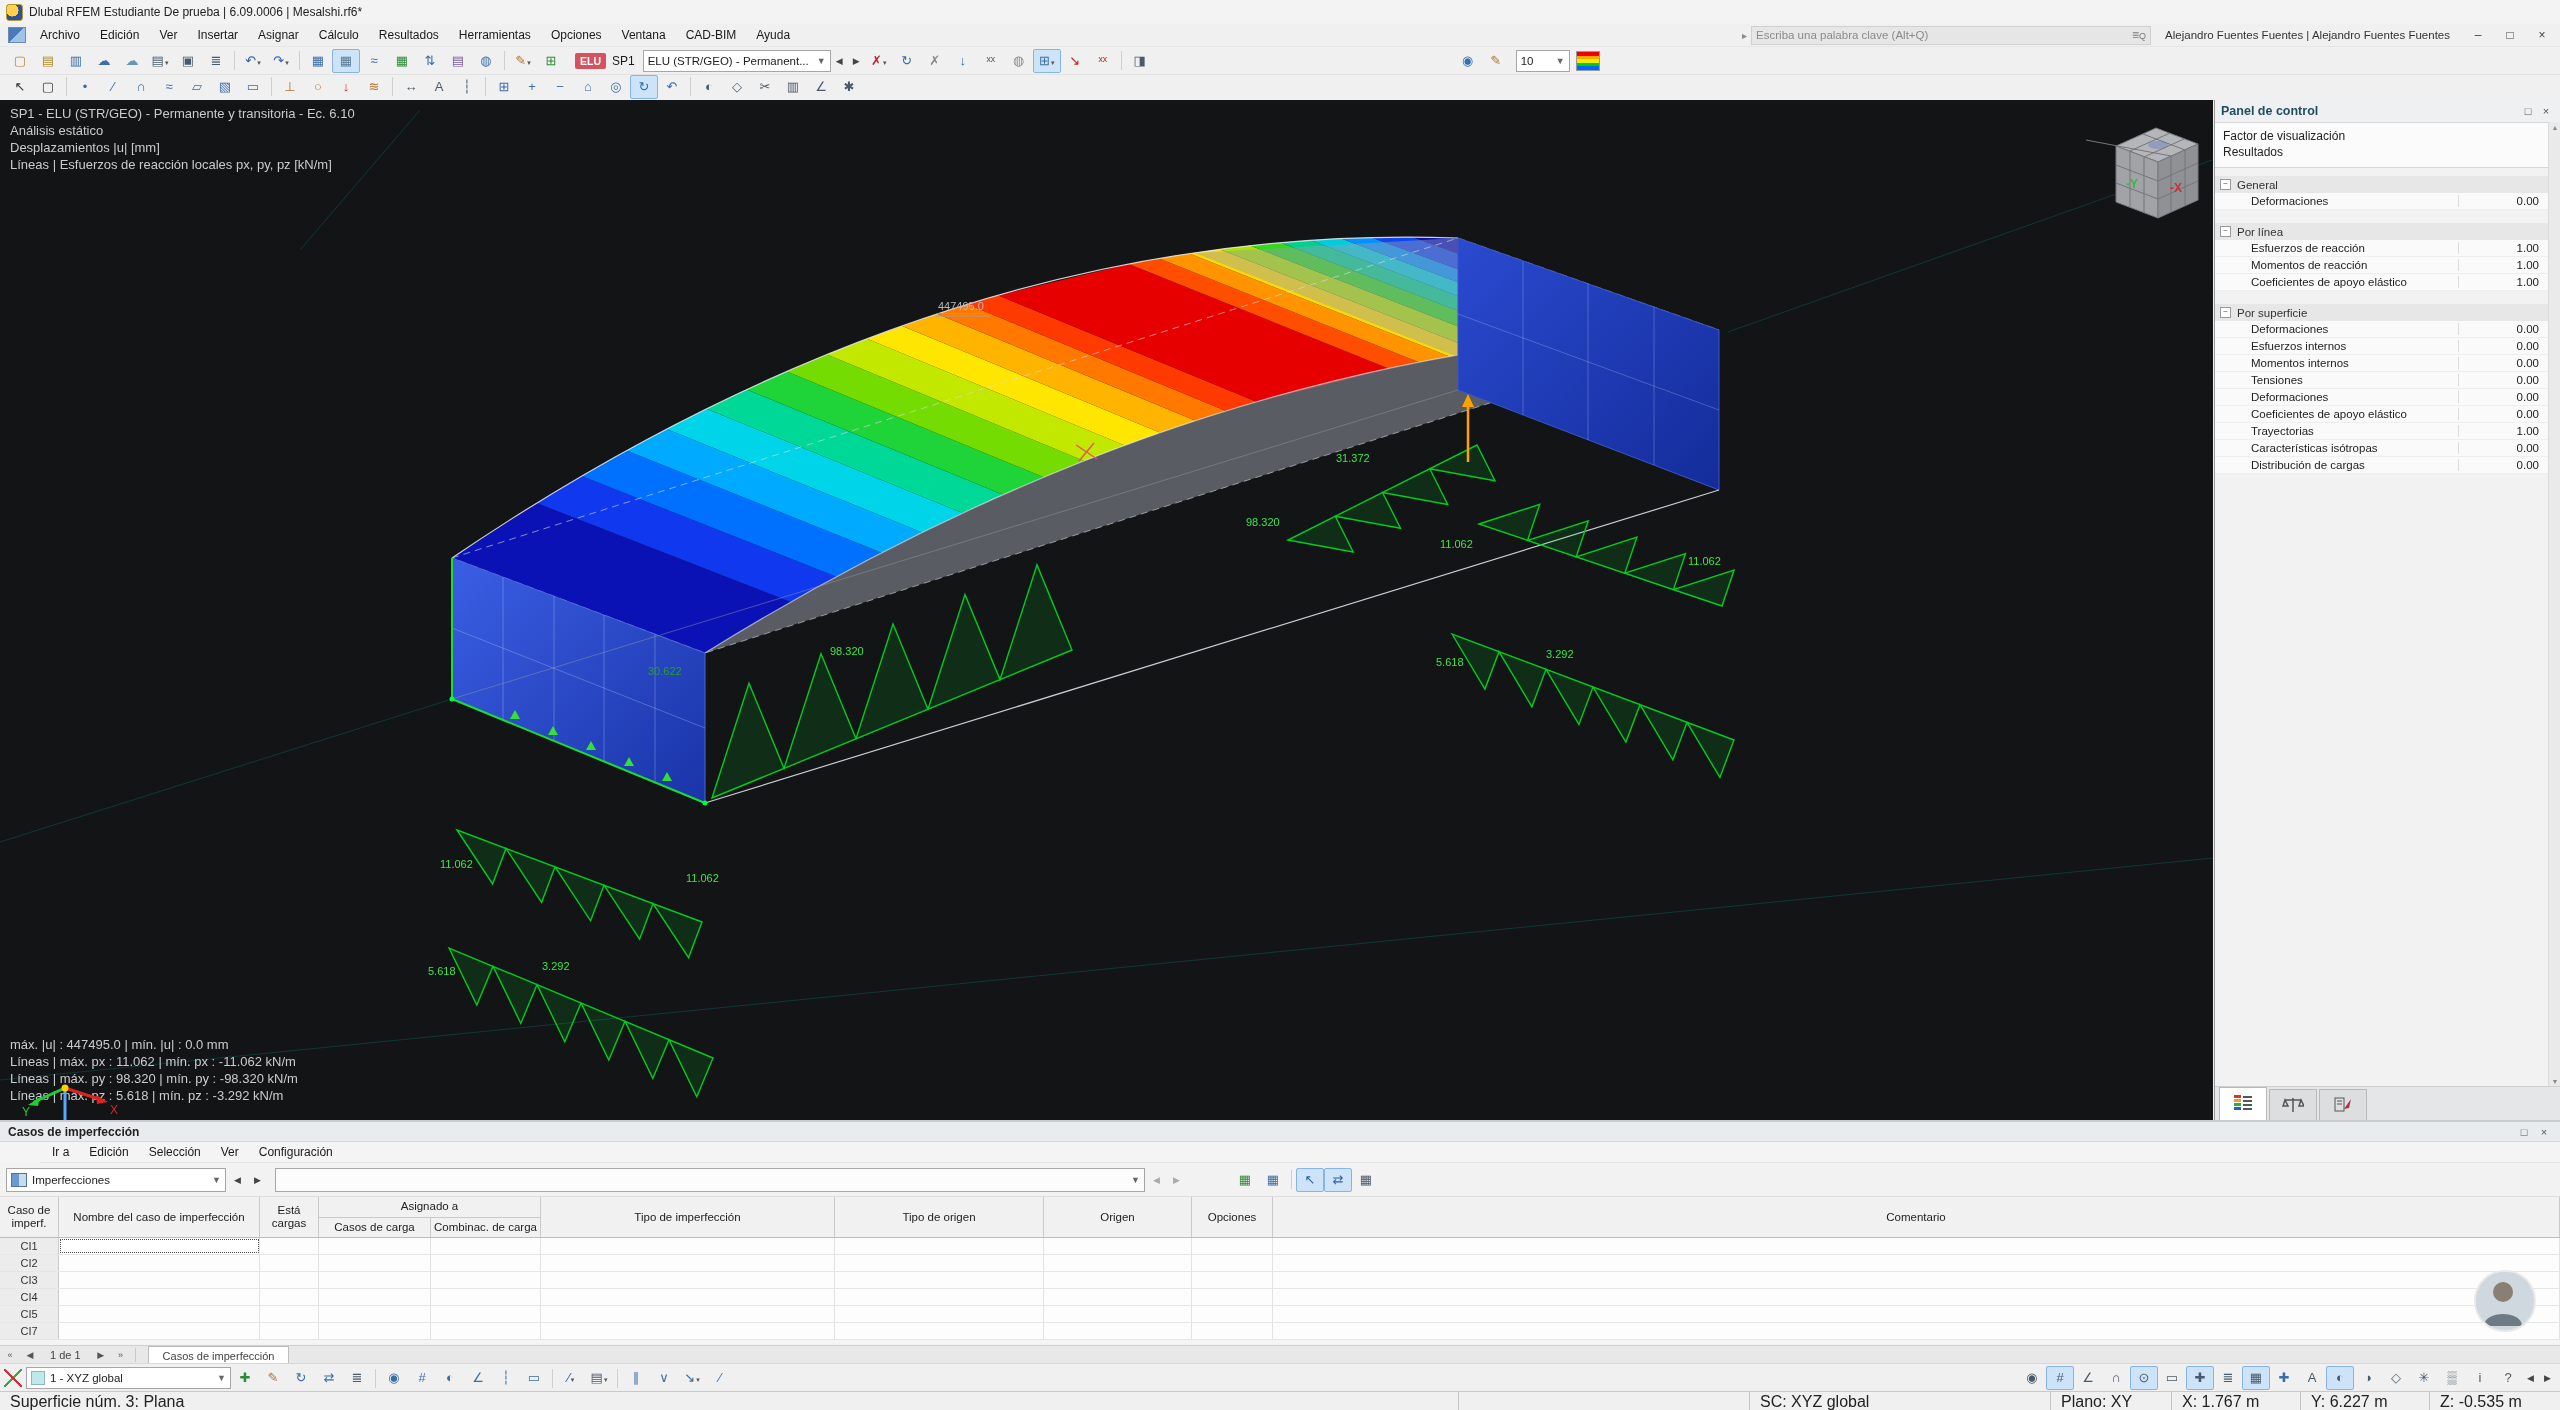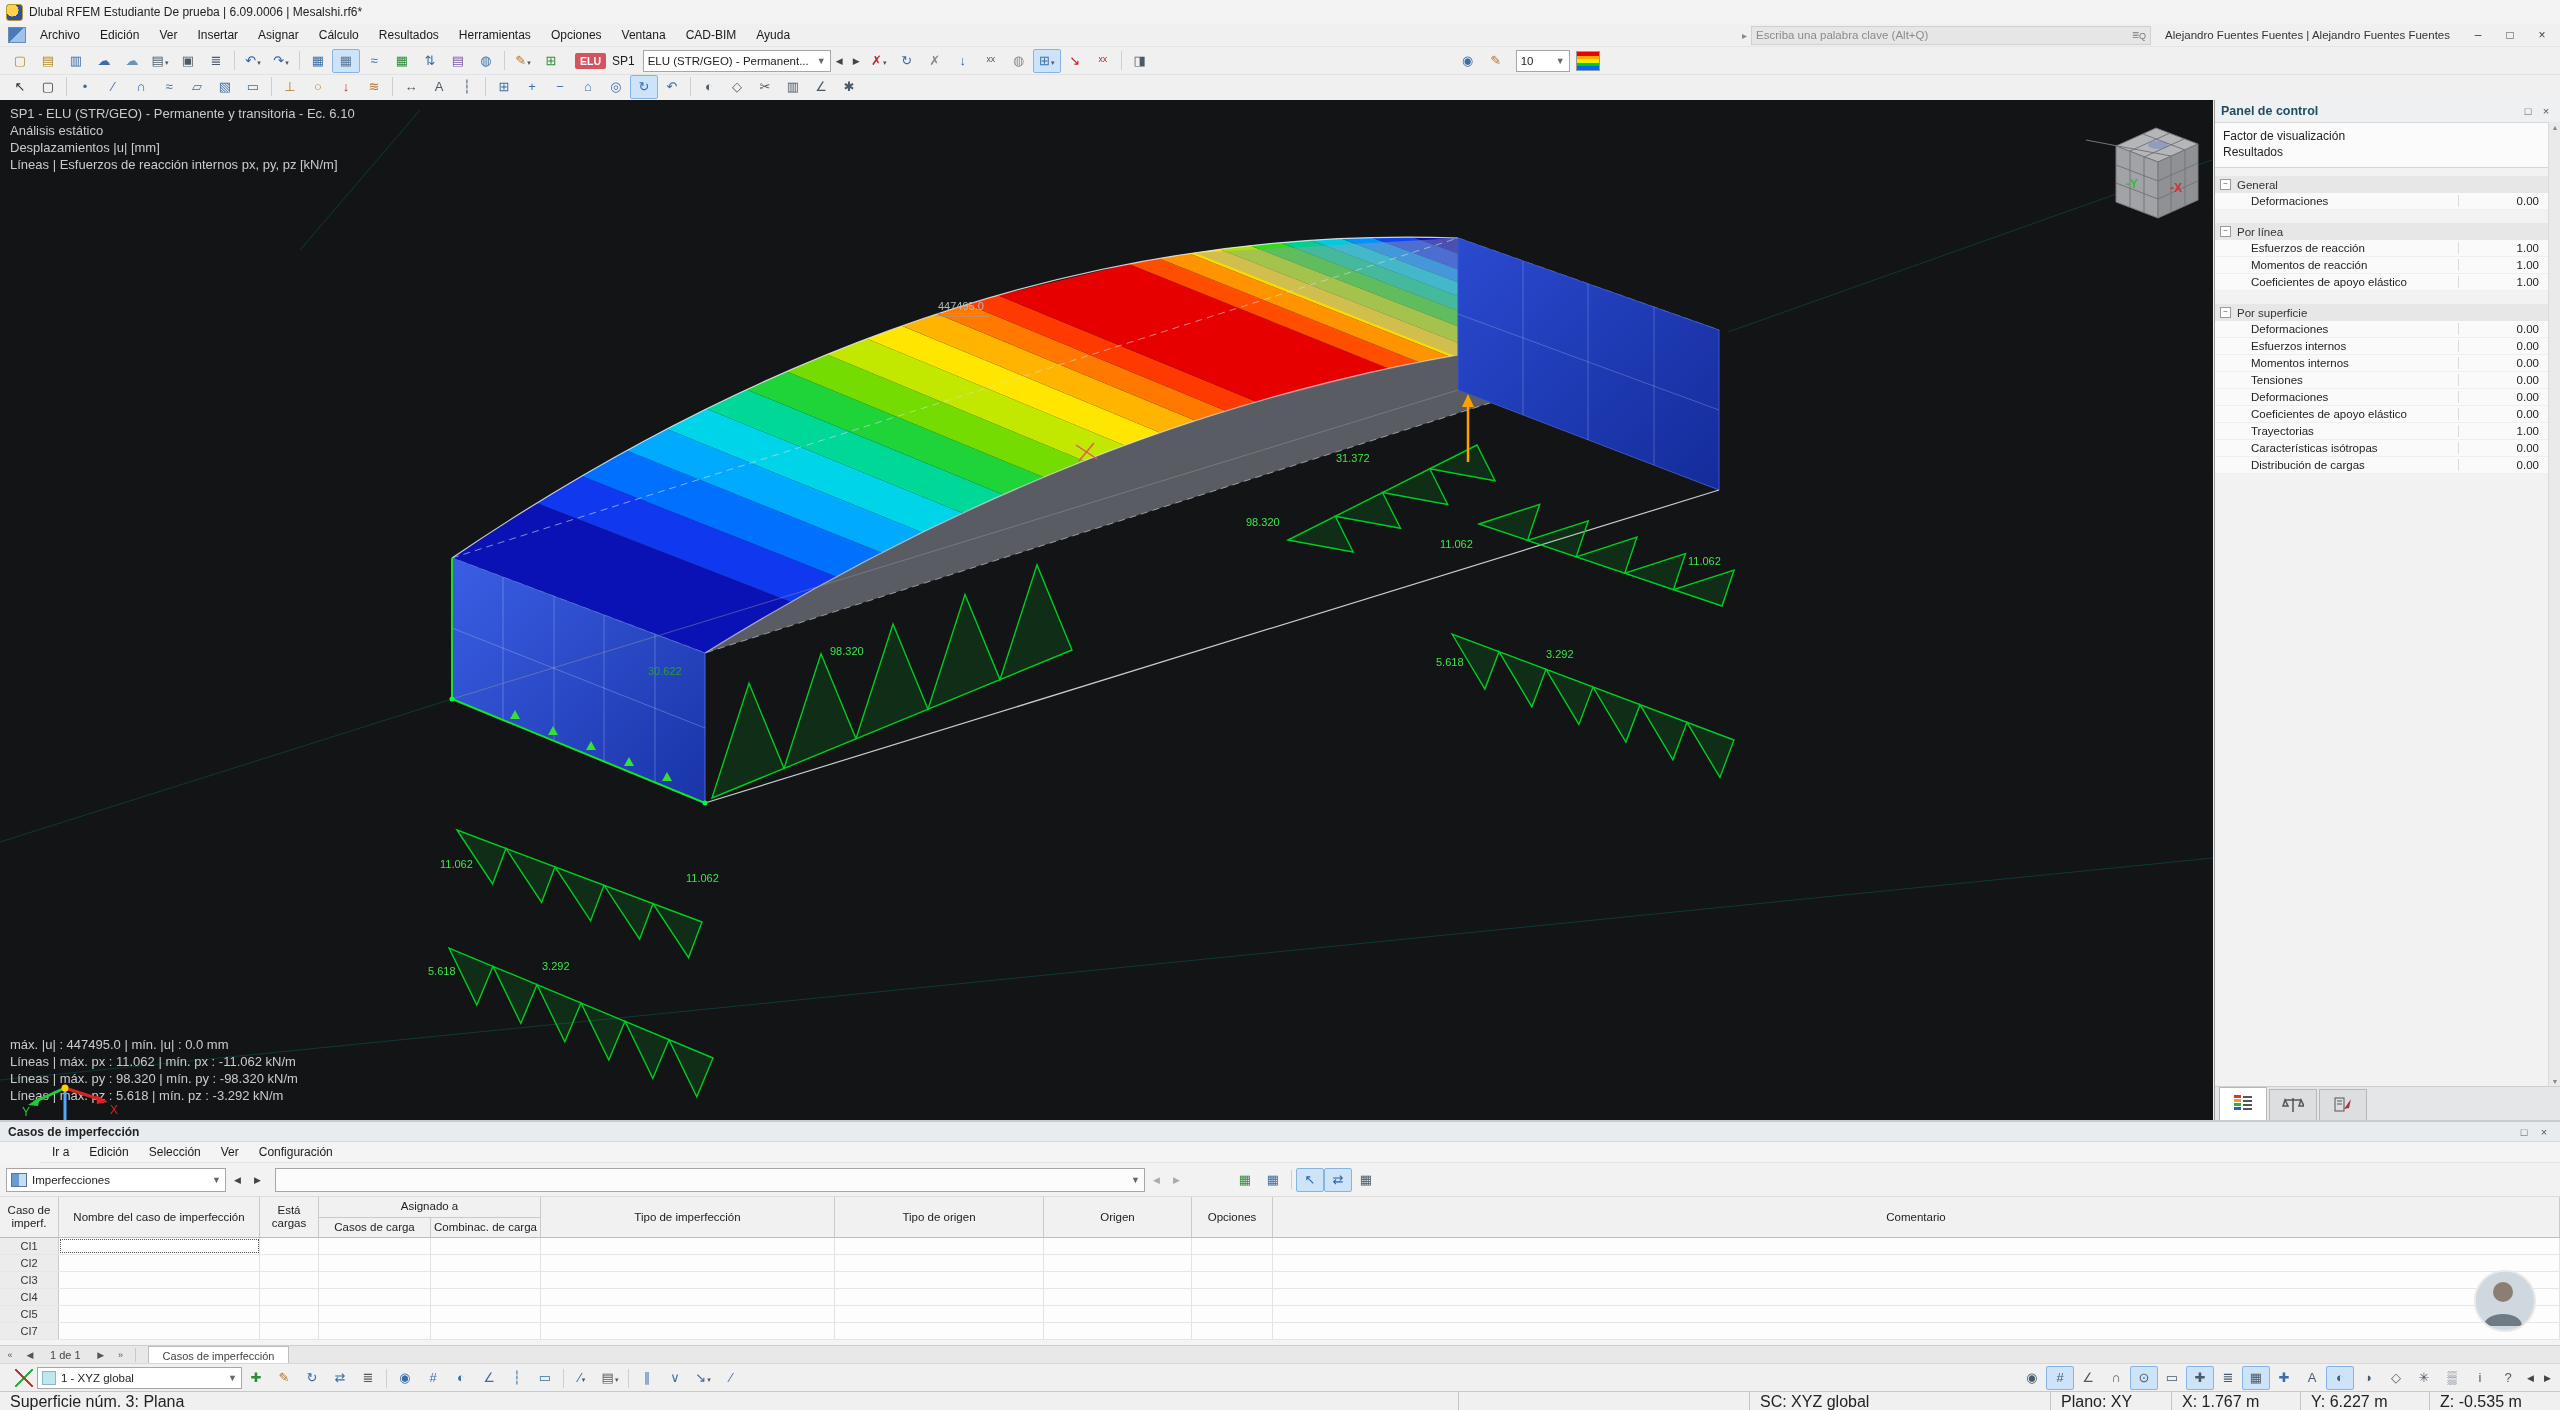--- a/index.html
+++ b/index.html
@@ -93,21 +93,21 @@
   .trow .c{border-right:1px solid #e2e2e2;height:16px;}
   .trow .cid{background:#ececec;text-align:center;line-height:16px;color:#333;border-right:1px solid #cacaca;}
   .trow .sel{outline:1.5px dotted #555;outline-offset:-2px;background:#fff;}
   
   #tabstrip{position:absolute;top:1345px;left:0;width:2560px;height:18px;background:#e8e8e8;border-top:1px solid #cfcfcf;
             display:flex;align-items:center;font-size:11px;color:#444;}
   #tabstrip .nav{width:20px;text-align:center;font-size:9px;color:#555;}
   #tabstrip .pager{padding:0 10px;}
   .doctab{height:17px;background:#fff;border:1px solid #bdbdbd;border-bottom:none;display:flex;align-items:center;
           padding:0 14px;margin-left:8px;font-size:11px;}
-  #bottombar{top:1363px;height:28px;background:#f0f0f0;border-top:1px solid #d8d8d8;padding-left:11px;}
+  #bottombar{top:1363px;height:28px;background:#f0f0f0;border-top:1px solid #d8d8d8;padding-left:0;}
   .csicon{width:18px;height:18px;margin:0 4px;background:
      linear-gradient(45deg,transparent 46%,#cc3333 46% 54%,transparent 54%),
      linear-gradient(-45deg,transparent 46%,#33aa44 46% 54%,transparent 54%);}
   .cschip{width:12px;height:12px;background:#bfe8ee;border:1px solid #8ab8c0;margin-right:5px;}
   .cscombo{width:195px;height:20px;}
   #bottombar .right{margin-left:auto;display:flex;align-items:center;padding-right:4px;}
   #statusbar{top:1391px;height:19px;background:#f0f0f0;border-top:1px solid #c8c8c8;font-size:16px;color:#222;}
   #statusbar .cell{border-left:1px solid #c6c6c6;height:19px;display:flex;align-items:center;padding:0 10px;}
   #statusbar .msg{flex:1;padding-left:10px;}
   
@@ -345,21 +345,21 @@
         </g>
         <line x1="935" y1="216" x2="990" y2="216" stroke="#9aa0a4" stroke-width="1"></line>
         <circle cx="452" cy="599" r="2.5" fill="#00ff40"></circle>
         <circle cx="705" cy="703" r="2.5" fill="#00ff40"></circle>
       </svg>
 
       <div class="vp-header">
           <div class="vline">SP1 - ELU (STR/GEO) - Permanente y transitoria - Ec. 6.10</div>
           <div class="vline">Análisis estático</div>
           <div class="vline">Desplazamientos |u| [mm]</div>
-          <div class="vline">Líneas | Esfuerzos de reacción internos px, py, pz [kN/m]</div>
+          <div class="vline">Líneas | Esfuerzos de reacción locales px, py, pz [kN/m]</div>
         </div>
       <div class="vp-footer">
           <div class="vline">máx. |u| : 447495.0 | mín. |u| : 0.0 mm</div>
           <div class="vline">Líneas | máx. px : 11.062 | mín. px : -11.062 kN/m</div>
           <div class="vline">Líneas | máx. py : 98.320 | mín. py : -98.320 kN/m</div>
           <div class="vline">Líneas | máx. pz : 5.618 | mín. pz : -3.292 kN/m</div>
         </div>
       <div id="vp-labels">
           <span class="vlabel uline" style="color: rgb(180, 184, 186); left: 938px; top: 200px;">447495.0</span>
           <span class="vlabel" style="color: rgb(60, 229, 74); left: 1336px; top: 352px;">31.372</span>

